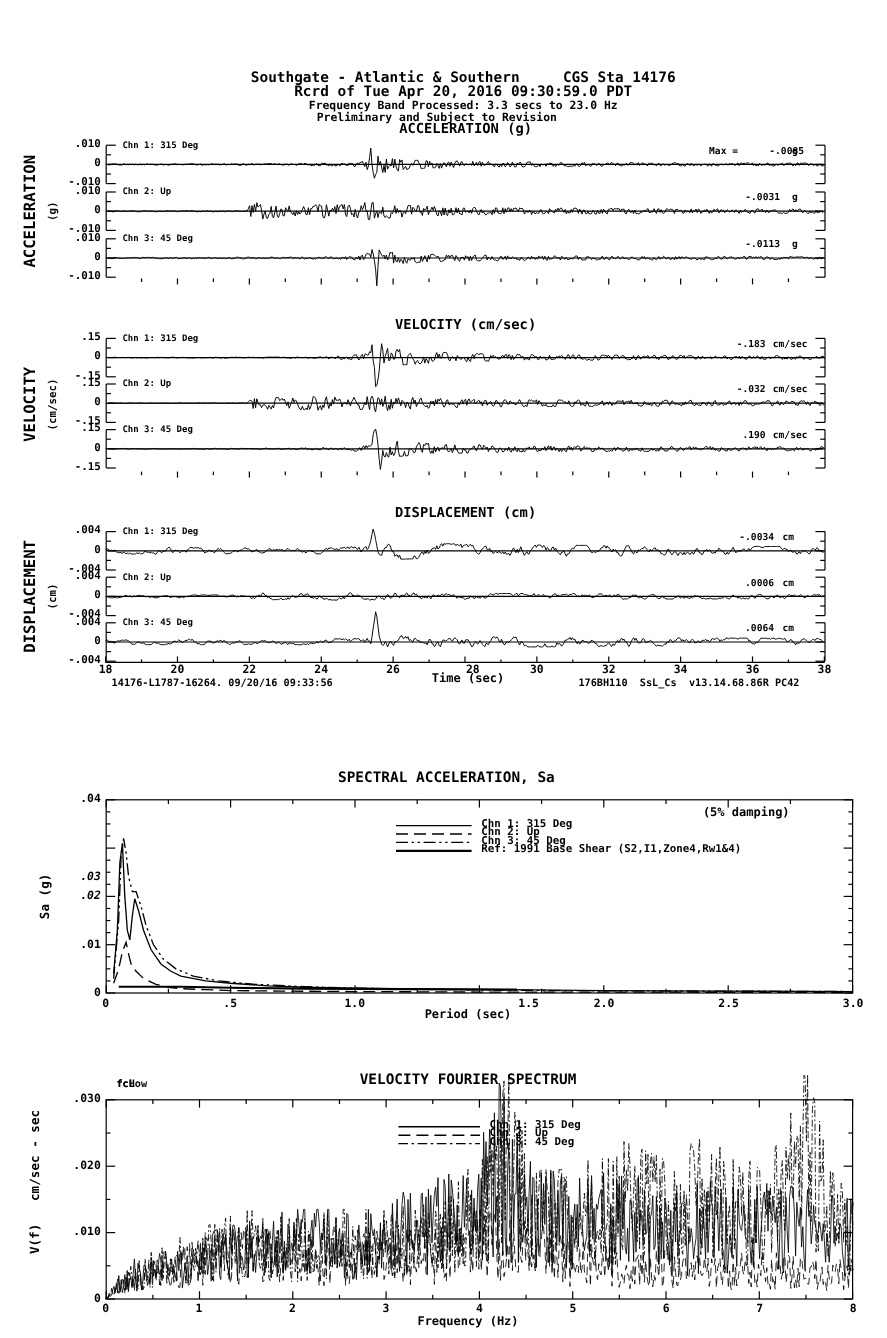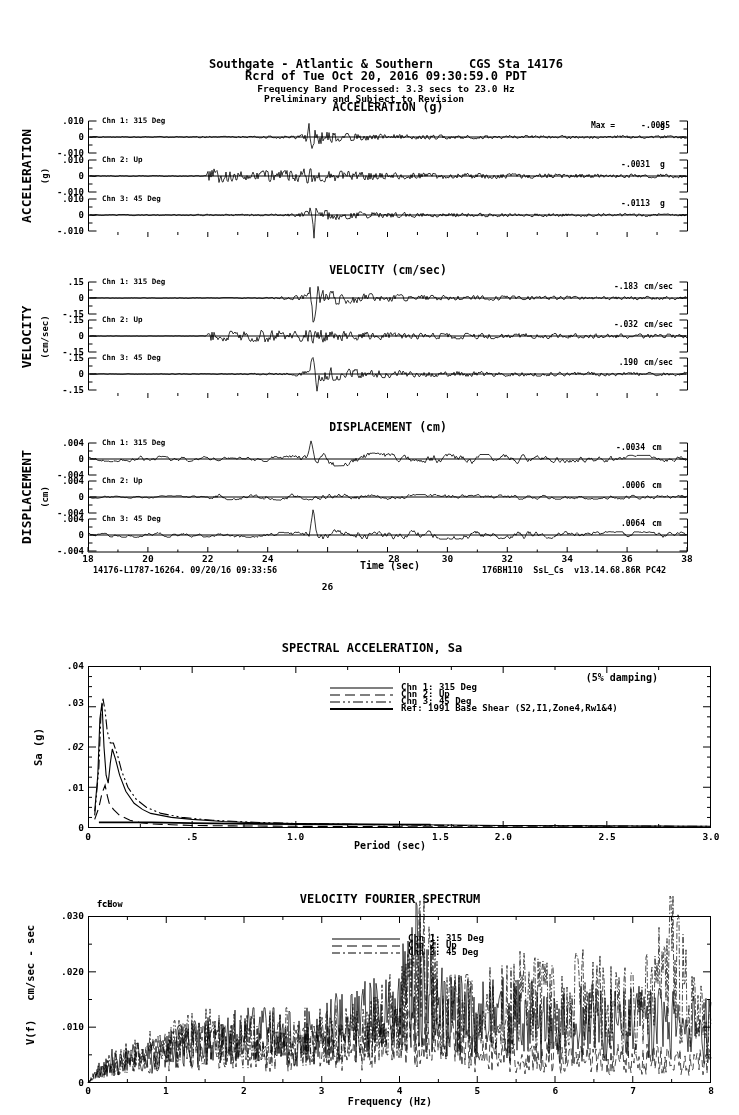--- a/index.html
+++ b/index.html
@@ -14,21 +14,21 @@
 .fs95{font-size:9.5px}.fs10{font-size:10px}.fs105{font-size:10.5px}.fs12{font-size:12px}.fs115{font-size:11.5px}.fs13{font-size:13px}
 svg.plot,svg.lg{position:absolute;overflow:visible}
 .k{stroke:#000;stroke-width:1;fill:none}
 path.tr{fill:none;stroke:#000}
 </style>
 </head>
 <body>
 
 <div>
   <span class="abs ctr fs12" style="left:386px;top:58px">Southgate - Atlantic &amp; Southern     CGS Sta 14176</span>
-  <span class="abs ctr fs12" style="left:386px;top:70px">Rcrd of Tue Oct 20, 2016 09:30:59.0 PDT</span>
+  <span class="abs ctr fs12" style="left:386px;top:70px">Rcrd of Tue Apr 20, 2016 09:30:59.0 PDT</span>
   <span class="abs ctr fs95" style="left:386px;top:84px">Frequency Band Processed: 3.3 secs to 23.0 Hz</span>
   <span class="abs ctr fs95" style="left:364px;top:94px">Preliminary and Subject to Revision</span>
 </div>
 
 <span class="abs ctr fs115" style="left:388px;top:102px">ACCELERATION (g)</span>
 <span class="abs ctr fs115" style="left:388px;top:265px">VELOCITY (cm/sec)</span>
 <span class="abs ctr fs115" style="left:388px;top:422px">DISPLACEMENT (cm)</span>
 
 <span class="abs rot fs13" style="left:26px;top:176px">ACCELERATION</span>
 <span class="abs rot fs9" style="left:45px;top:176px">(g)</span>
@@ -466,36 +466,36 @@
     <line x1="479.20000000000005" y1="6" x2="479.20000000000005" y2="1" class="k"></line>
     <line x1="509.15" y1="6" x2="509.15" y2="3.5" class="k"></line>
     <line x1="539.1" y1="6" x2="539.1" y2="1" class="k"></line>
     <line x1="569.05" y1="6" x2="569.05" y2="3.5" class="k"></line>
     <line x1="599" y1="6" x2="599" y2="1" class="k"></line>
   </svg>
 <span class="abs ctr fs95" style="left: 88px; top: 554px;">18</span>
 <span class="abs ctr fs95" style="left: 147.9px; top: 554px;">20</span>
 <span class="abs ctr fs95" style="left: 207.8px; top: 554px;">22</span>
 <span class="abs ctr fs95" style="left: 267.7px; top: 554px;">24</span>
-<span class="abs ctr fs95" style="left: 327.6px; top: 554px; margin-top: 28px;">26</span>
+<span class="abs ctr fs95" style="left: 327.6px; top: 554px;">26</span>
 <span class="abs ctr fs95" style="left: 394px; top: 554px;">28</span>
 <span class="abs ctr fs95" style="left: 447.4px; top: 554px;">30</span>
 <span class="abs ctr fs95" style="left: 507.3px; top: 554px;">32</span>
 <span class="abs ctr fs95" style="left: 567.2px; top: 554px;">34</span>
 <span class="abs ctr fs95" style="left: 627.1px; top: 554px;">36</span>
 <span class="abs ctr fs95" style="left: 687px; top: 554px;">38</span>
 <span class="abs ctr fs95" style="left: 88px; top: 832px;">0</span>
 <span class="abs ctr fs95" style="left: 191.83px; top: 832px;">.5</span>
 <span class="abs ctr fs95" style="left: 295.66px; top: 832px;">1.0</span>
 <span class="abs ctr fs95" style="left: 399.49px; top: 832px; margin-left: 41px;">1.5</span>
 <span class="abs ctr fs95" style="left: 503.32px; top: 832px;">2.0</span>
 <span class="abs ctr fs95" style="left: 607.15px; top: 832px;">2.5</span>
 <span class="abs ctr fs95" style="left: 710.98px; top: 832px;">3.0</span>
 <span class="abs rv fs95" style="left: 84px; top: 666px;">.04</span>
-<span class="abs rv fs95" style="left: 84px; top: 703px;">.03</span>
+<span class="abs rv fs95" style="left: 84px; top: 731px; font-style: italic;">.03</span>
 <span class="abs rv fs95" style="left: 84px; top: 747px; font-style: italic;">.02</span>
 <span class="abs rv fs95" style="left: 84px; top: 787.5px;">.01</span>
 <span class="abs rv fs95" style="left: 84px; top: 828px;">0</span>
 <span class="abs ctr fs95" style="left: 88px; top: 1086px;">0</span>
 <span class="abs ctr fs95" style="left: 165.875px; top: 1086px;">1</span>
 <span class="abs ctr fs95" style="left: 243.75px; top: 1086px;">2</span>
 <span class="abs ctr fs95" style="left: 321.625px; top: 1086px;">3</span>
 <span class="abs ctr fs95" style="left: 399.5px; top: 1086px;">4</span>
 <span class="abs ctr fs95" style="left: 477.375px; top: 1086px;">5</span>
 <span class="abs ctr fs95" style="left: 555.25px; top: 1086px;">6</span>

